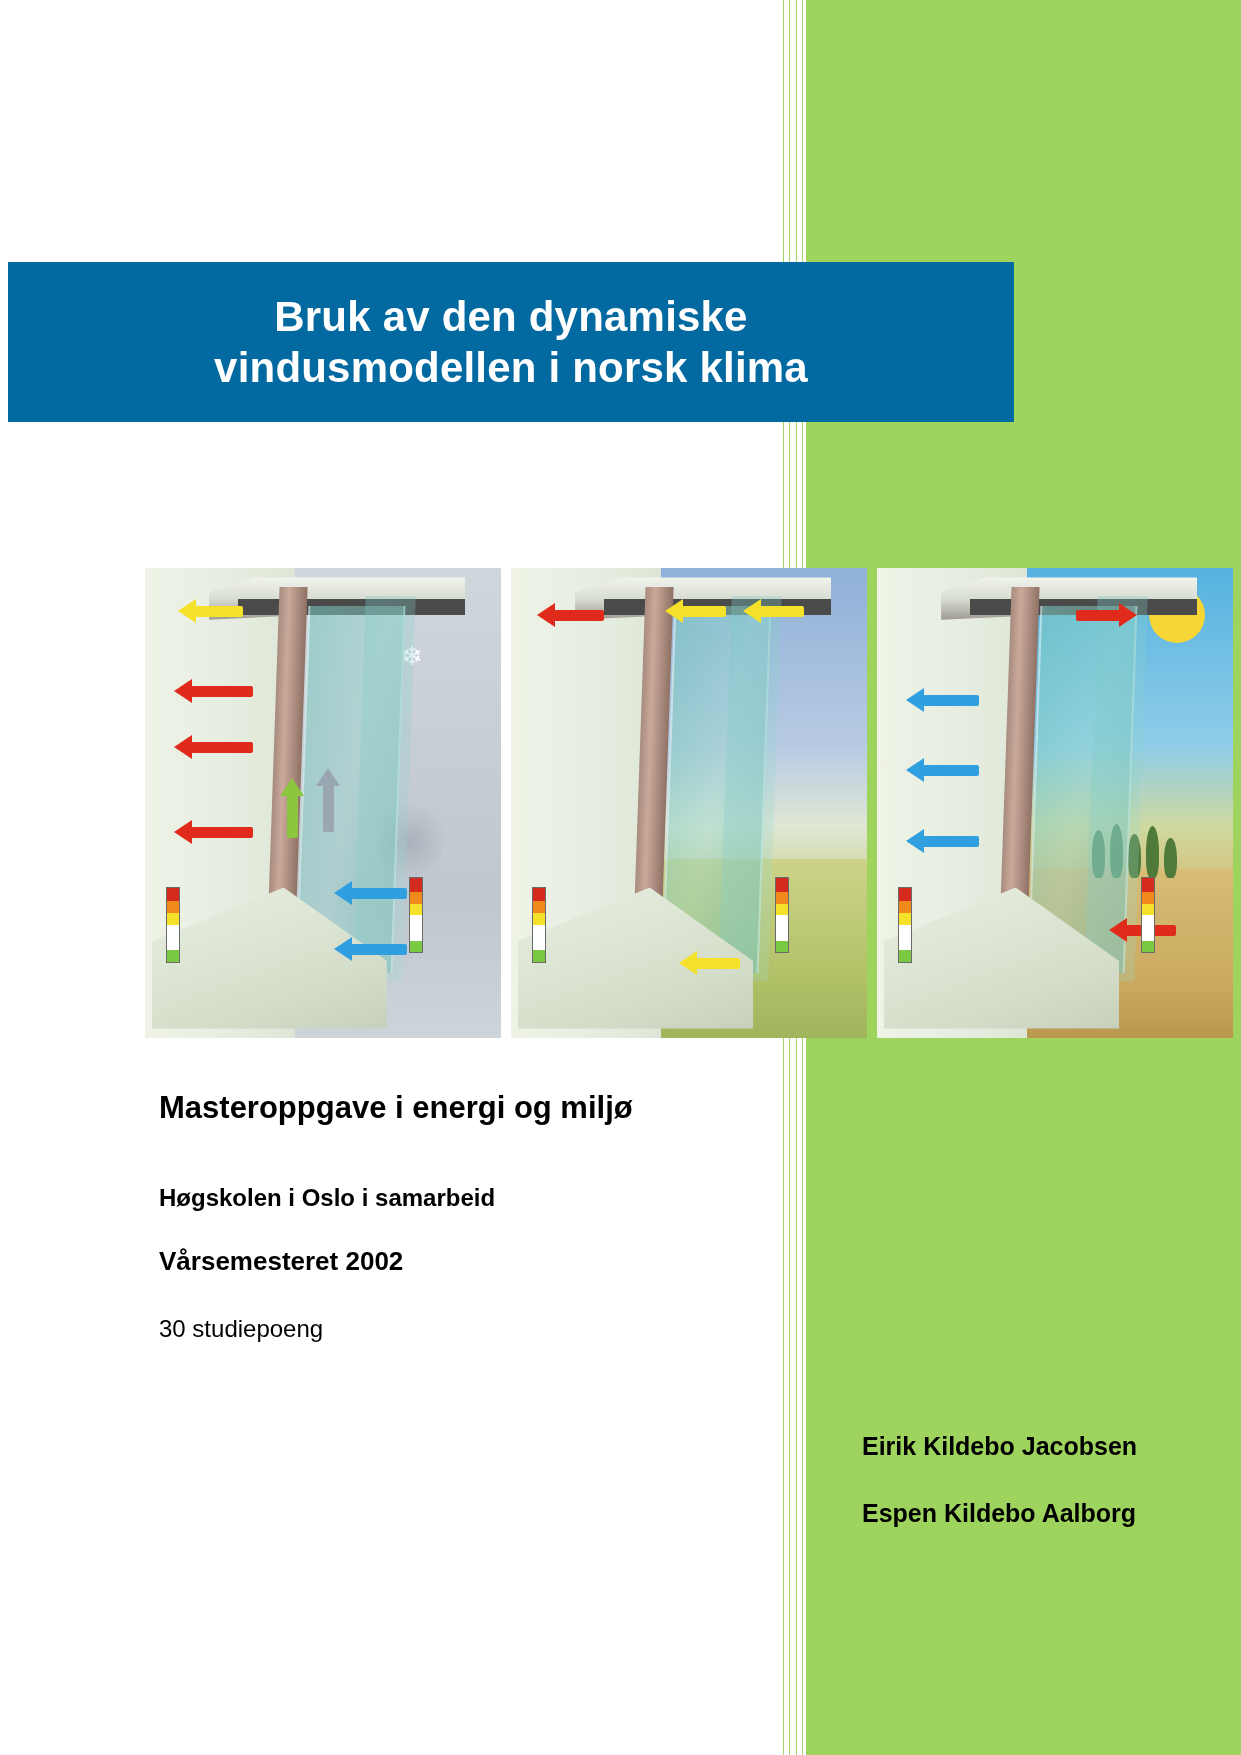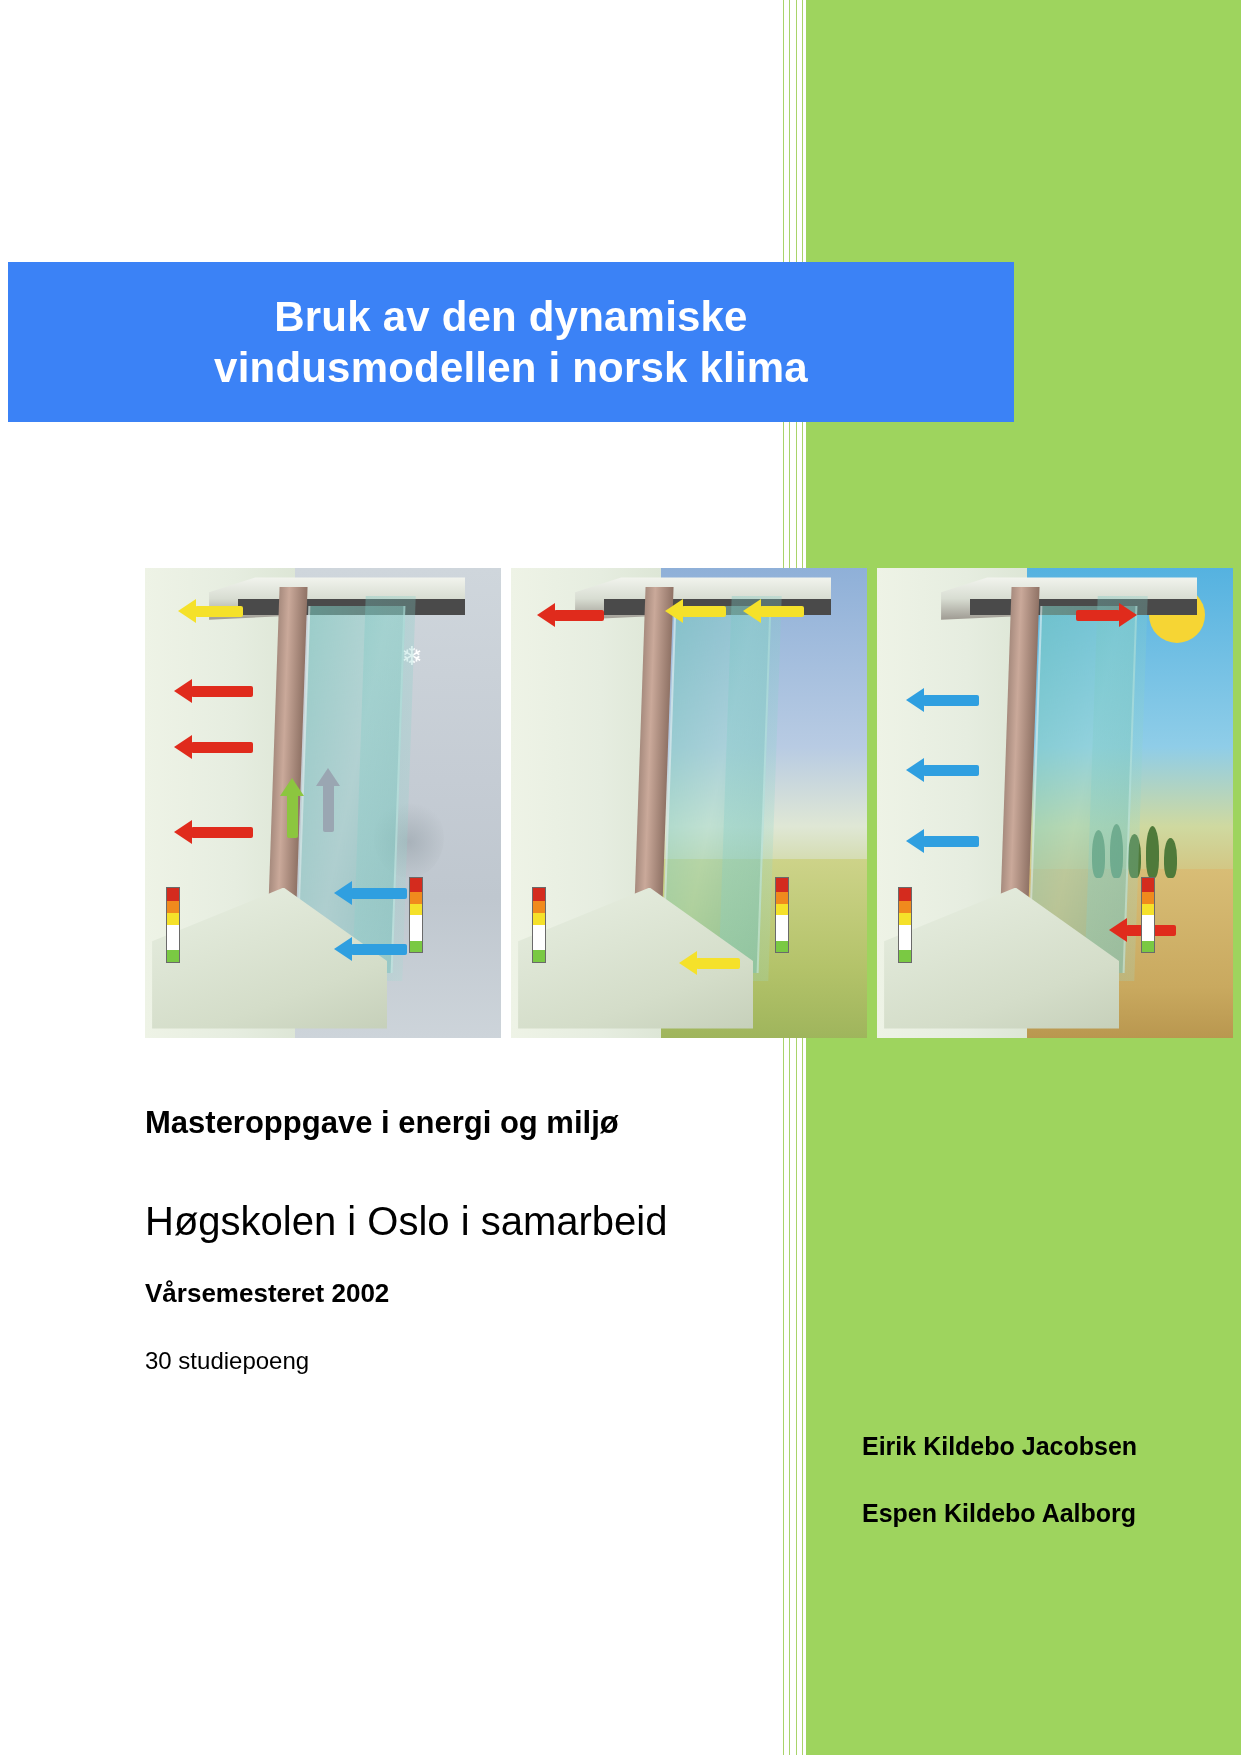--- a/index.html
+++ b/index.html
@@ -46,21 +46,21 @@
   .dl3 { left: 13px; }
   .dl4 { left: 19px; }
 
   
   .title-bar {
     position: absolute;
     left: 8px;
     top: 262px;
     width: 1006px;
     height: 160px;
-    background: #3b82f6;
+    background: #0369a1;
     display: flex;
     align-items: center;
     justify-content: center;
     box-sizing: border-box;
     padding: 0 28px;
   }
   .title-text {
     color: #ffffff;
     font-size: 42px;
     font-weight: bold;
@@ -270,34 +270,33 @@
     width: 70px;
     height: 80px;
     background:
       radial-gradient(circle at 50% 55%, rgba(160,170,178,0.75) 0%, rgba(180,188,195,0.35) 55%, rgba(190,196,203,0) 70%);
     border-radius: 50%;
   }
 
   
   .body-text {
     position: absolute;
-    left: 145px;
+    left: 159px;
     top: 1090px;
     width: 630px;
-    margin-top: 15px;
   }
   .subtitle {
     font-size: 31px;
     font-weight: bold;
     color: #000000;
     margin: 0 0 58px 0;
   }
   .inst-line {
-    font-size: 40px;
-    font-weight: normal;
+    font-size: 24px;
+    font-weight: bold;
     color: #000000;
     margin: 0 0 34px 0;
   }
   .inst-line.last { margin-bottom: 90px; }
   .semester {
     font-size: 26px;
     font-weight: bold;
     color: #000000;
     margin: 0 0 38px 0;
   }

